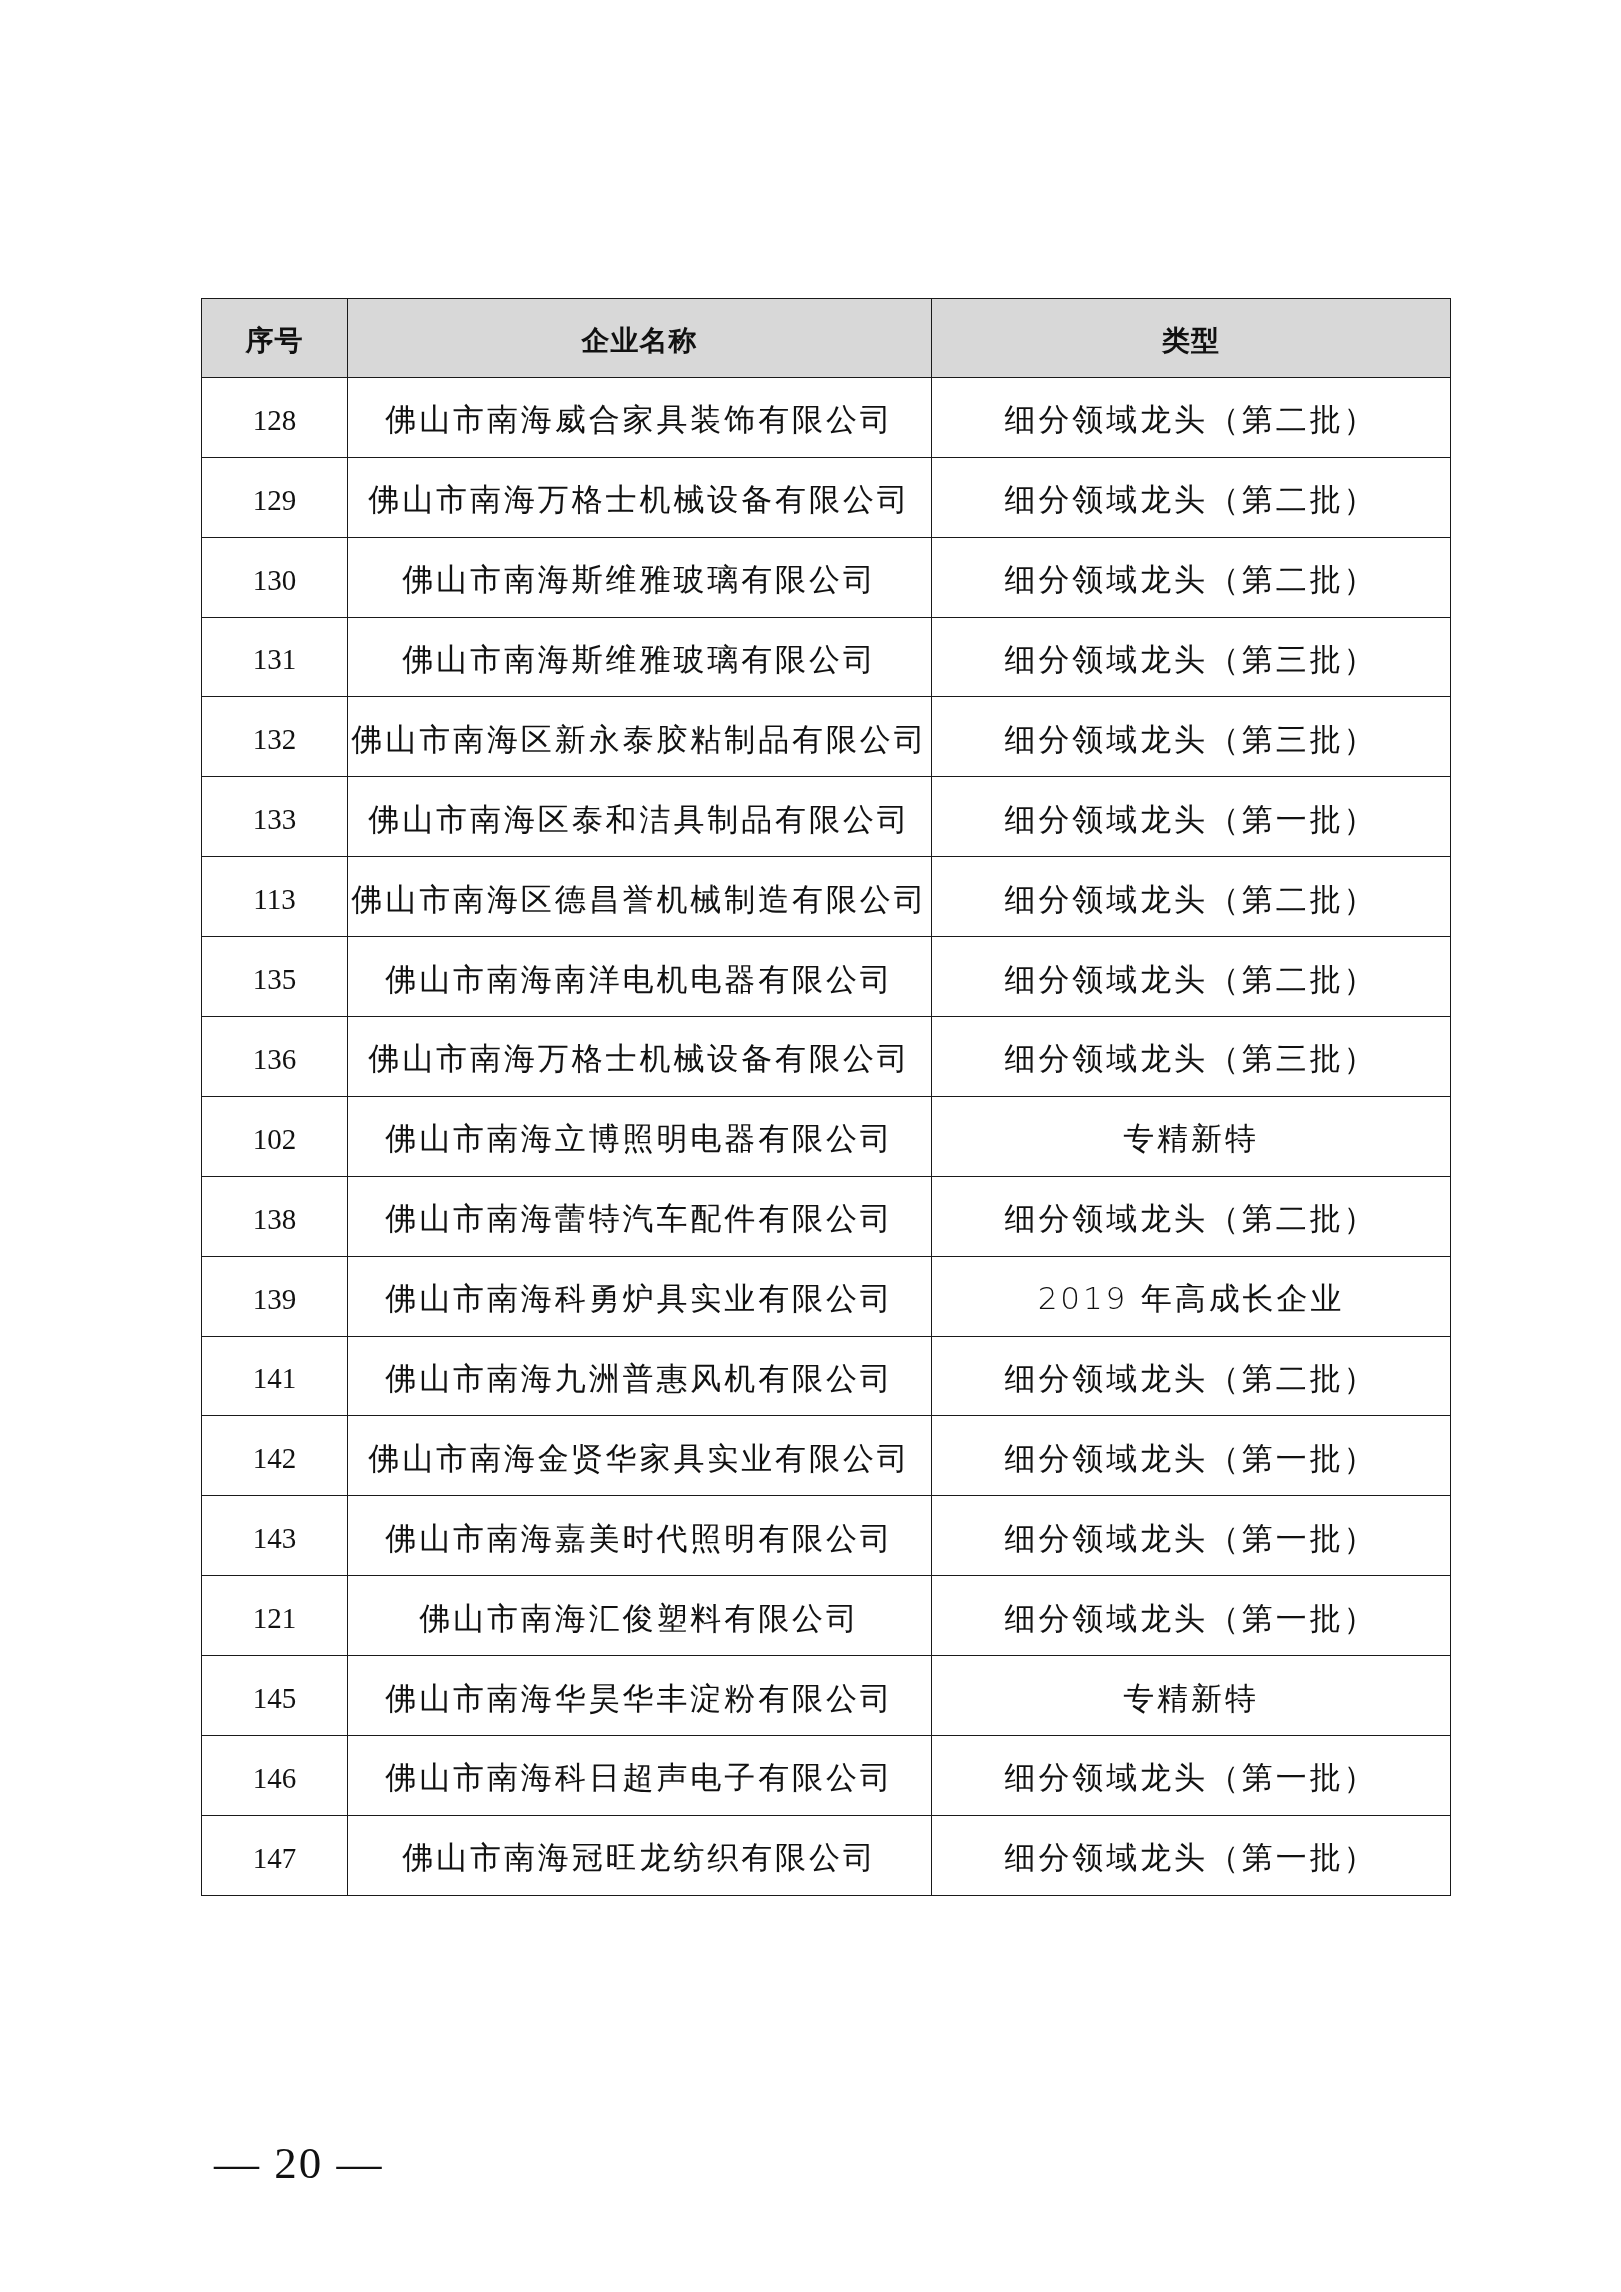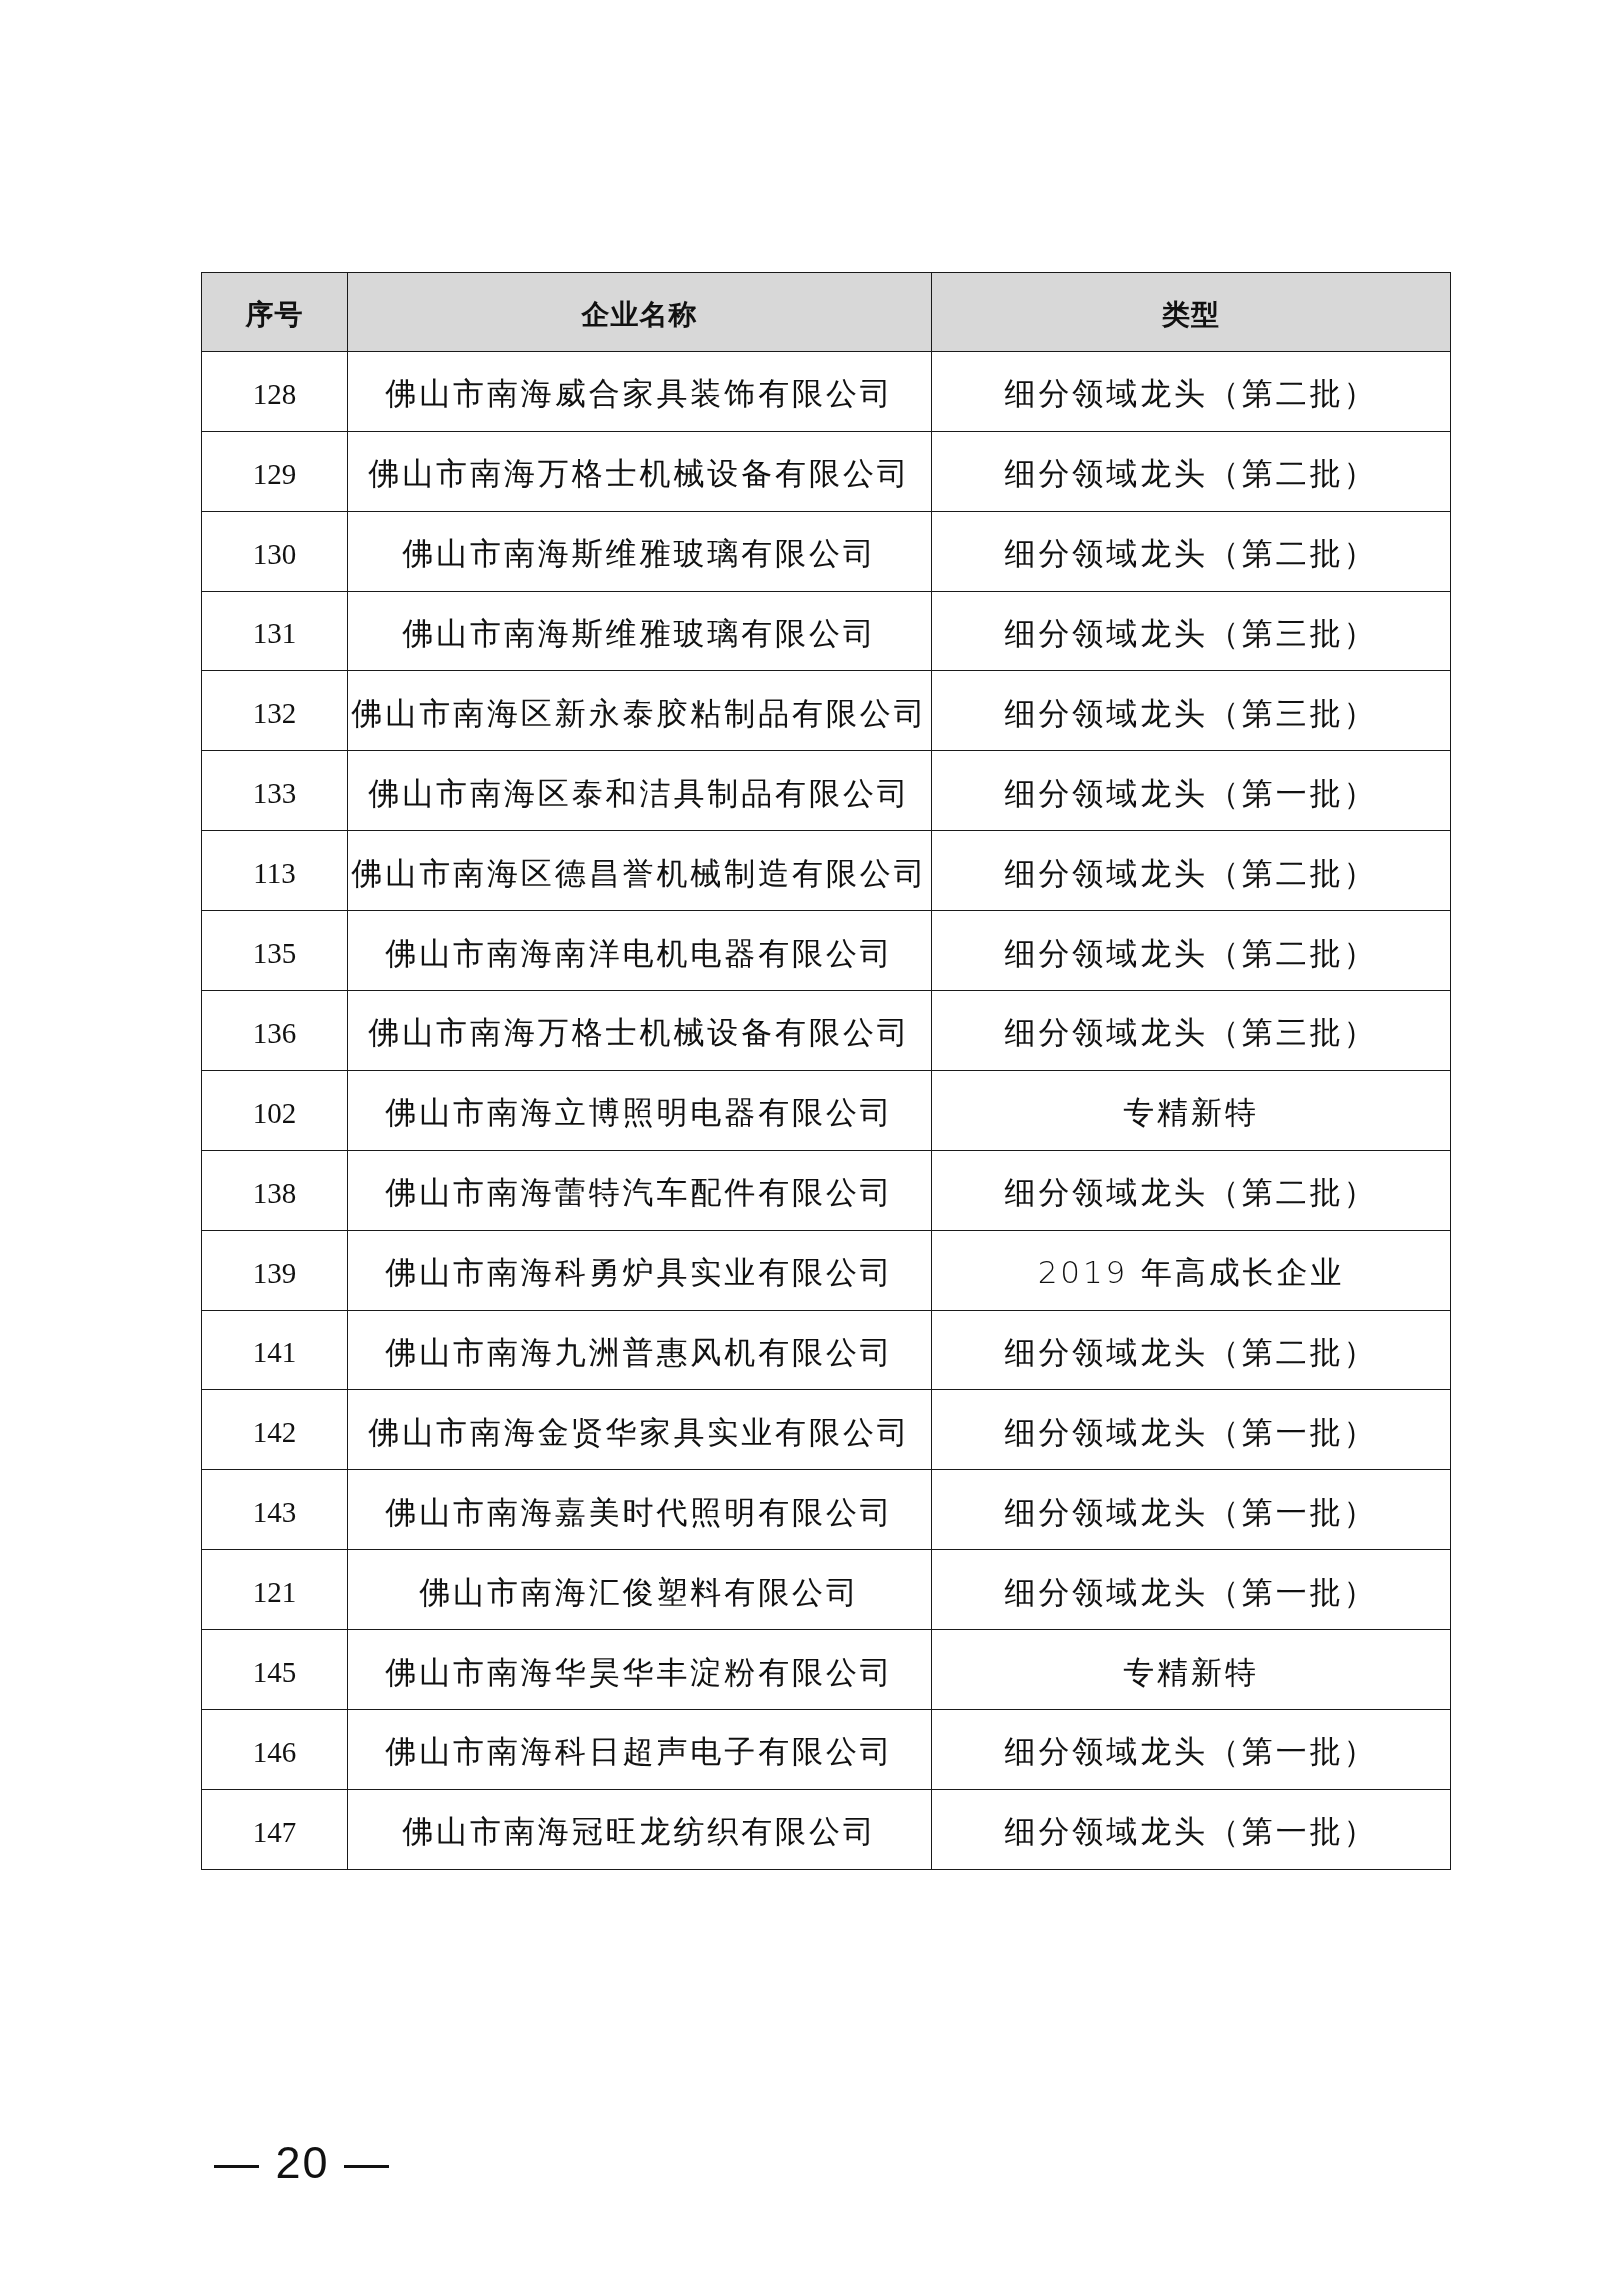--- a/index.html
+++ b/index.html
@@ -11,21 +11,21 @@
       width: 1621px;
       height: 2293px;
       position: relative;
       font-family: "DejaVu Serif", "Liberation Serif", serif;
       color: #111111;
       overflow: hidden;
     }
     .page-table {
       position: absolute;
       left: 201px;
-      top: 272px;
+      top: 298px;
       width: 1247px;
       border-collapse: collapse;
       table-layout: fixed;
     }
     .page-table th, .page-table td {
       border: 1.5px solid #1a1a1a;
       text-align: center;
       vertical-align: middle;
       padding: 0;
       padding-top: 5.9px;
@@ -50,21 +50,21 @@
       font-size: 29px;
       letter-spacing: 0;
     }
     .col-no { width: 145px; }
     .col-name { width: 583px; }
     .col-type { width: 518px; }
     .page-number {
       position: absolute;
       left: 214px;
       top: 2137px;
-      font-family: Liberation Sans, sans-serif;
+      font-family: Liberation Serif, serif;
       font-size: 45px;
       letter-spacing: 2px;
       color: #111;
       white-space: pre;
     }
   </style>
 </head>
 <body>
 
 <table class="page-table">

